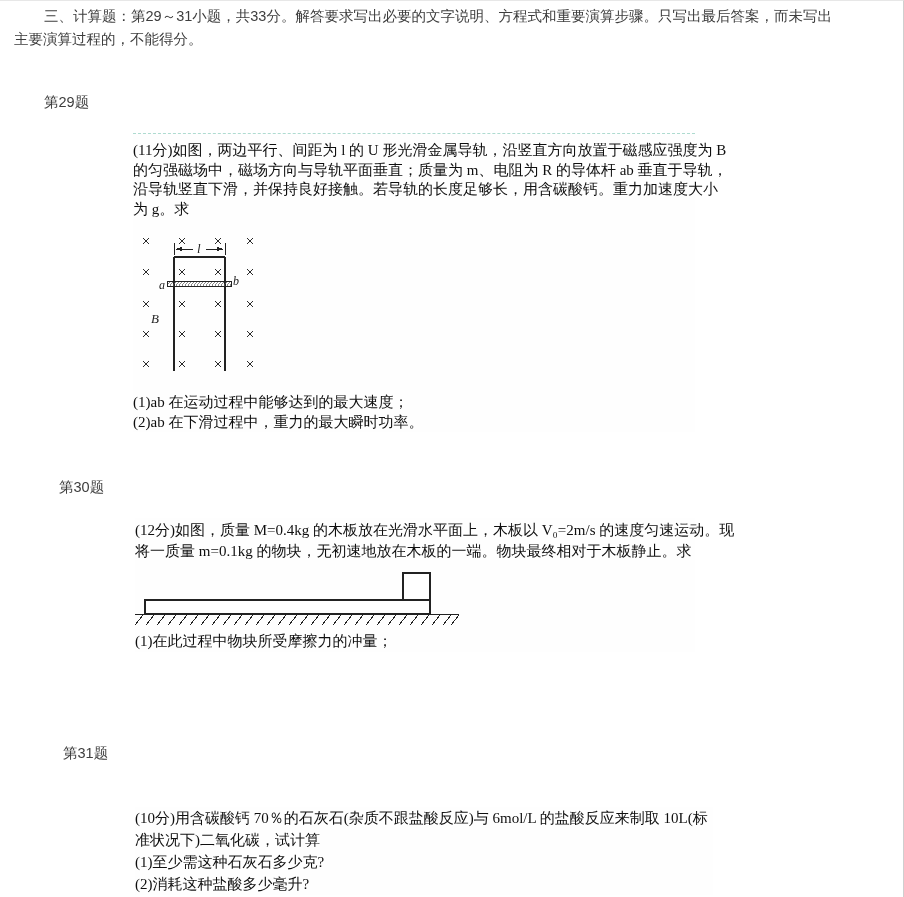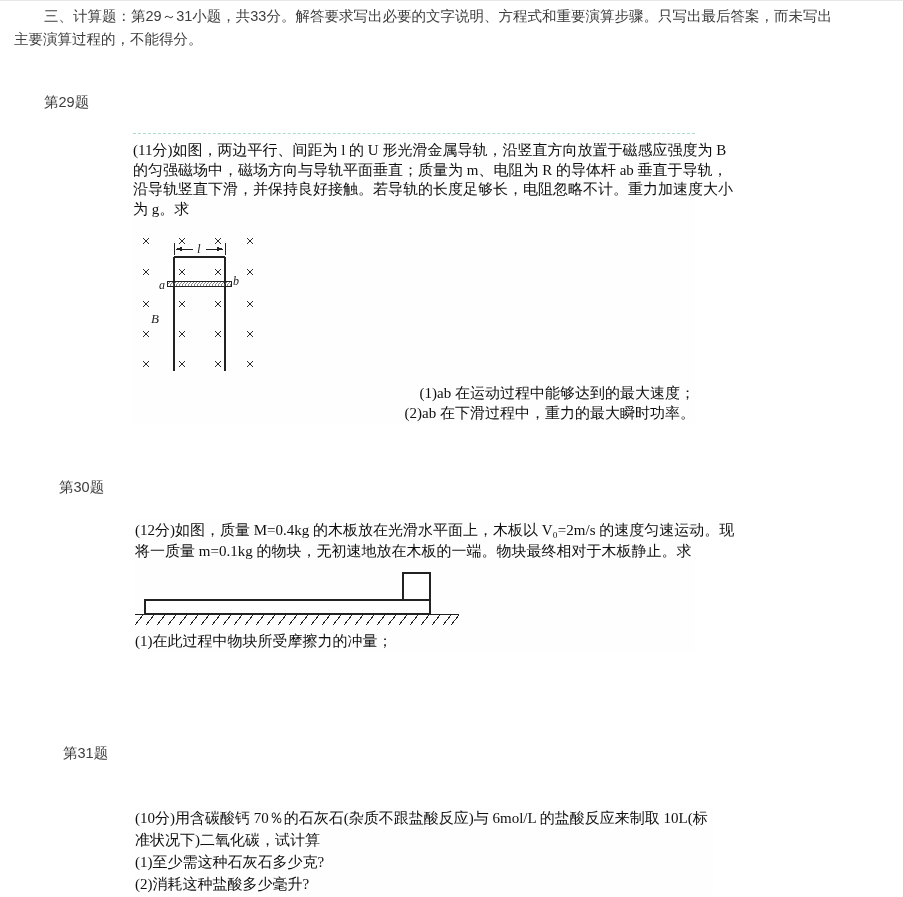--- a/index.html
+++ b/index.html
@@ -18,21 +18,21 @@
   .qlabel { position: absolute; color: #3d3d3d; font-size: 14.5px; }
 
   
   .qblock { position: absolute; color: #0f0f0f;
             font-family: "Liberation Serif", "DejaVu Serif", serif;
             font-size: 15px; background: #fefefe; }
   .qblock .qline { white-space: nowrap; }
   .q29 { left: 133px; top: 132px; width: 562px; padding-top: 7px;
          border-top: 1px dashed #aedbd0; }
   .q29 .qline { line-height: 19.5px; }
-  .q29 .subs { margin-top: 5px; text-align: right; }
+  .q29 .subs { margin-top: 14px; }
   .q29 svg.diag { display: block; margin: 12px 0 0 4px; }
 
   .q30 { left: 135px; top: 517px; width: 560px; padding-top: 2px; }
   .q30 .qline { line-height: 20.5px; }
   .q30 svg.diag { display: block; margin: 8px 0 0 0; }
   .q30 .subs { margin-top: 4px; }
 
   .q31 { left: 135px; top: 806px; width: 578px; }
   .q31 .qline { line-height: 22px; }
 
@@ -47,21 +47,21 @@
   <div class="header">
     <div class="hline indent">三、计算题：第29～31小题，共33分。解答要求写出必要的文字说明、方程式和重要演算步骤。只写出最后答案，而未写出</div>
     <div class="hline">主要演算过程的，不能得分。</div>
   </div>
 
   <div class="qlabel" style="left:44px; top:68px;margin-top:24px;">第29题</div>
 
   <div class="qblock q29">
     <div class="qline">(11分)如图，两边平行、间距为 l 的 U 形光滑金属导轨，沿竖直方向放置于磁感应强度为 B</div>
     <div class="qline">的匀强磁场中，磁场方向与导轨平面垂直；质量为 m、电阻为 R 的导体杆 ab 垂直于导轨，</div>
-    <div class="qline">沿导轨竖直下滑，并保持良好接触。若导轨的长度足够长，电阻忽略不计。重力加速度大小</div>
+    <div class="qline">沿导轨竖直下滑，并保持良好接触。若导轨的长度足够长，用含碳酸钙。重力加速度大小</div>
     <div class="qline">为 g。求</div>
 
     <svg class="diag" width="166" height="148" viewBox="0 0 166 148">
       <defs>
         <g id="xsym">
           <path d="M -3.2 -3.2 L 3.2 3.2 M 3.2 -3.2 L -3.2 3.2" stroke="#2a2a2a" stroke-width="1.2" fill="none"></path>
         </g>
         <pattern id="rodhatch" width="3" height="5" patternUnits="userSpaceOnUse">
           <path d="M 0 5 L 3 0" stroke="#555" stroke-width="0.7"></path>
         </pattern>

